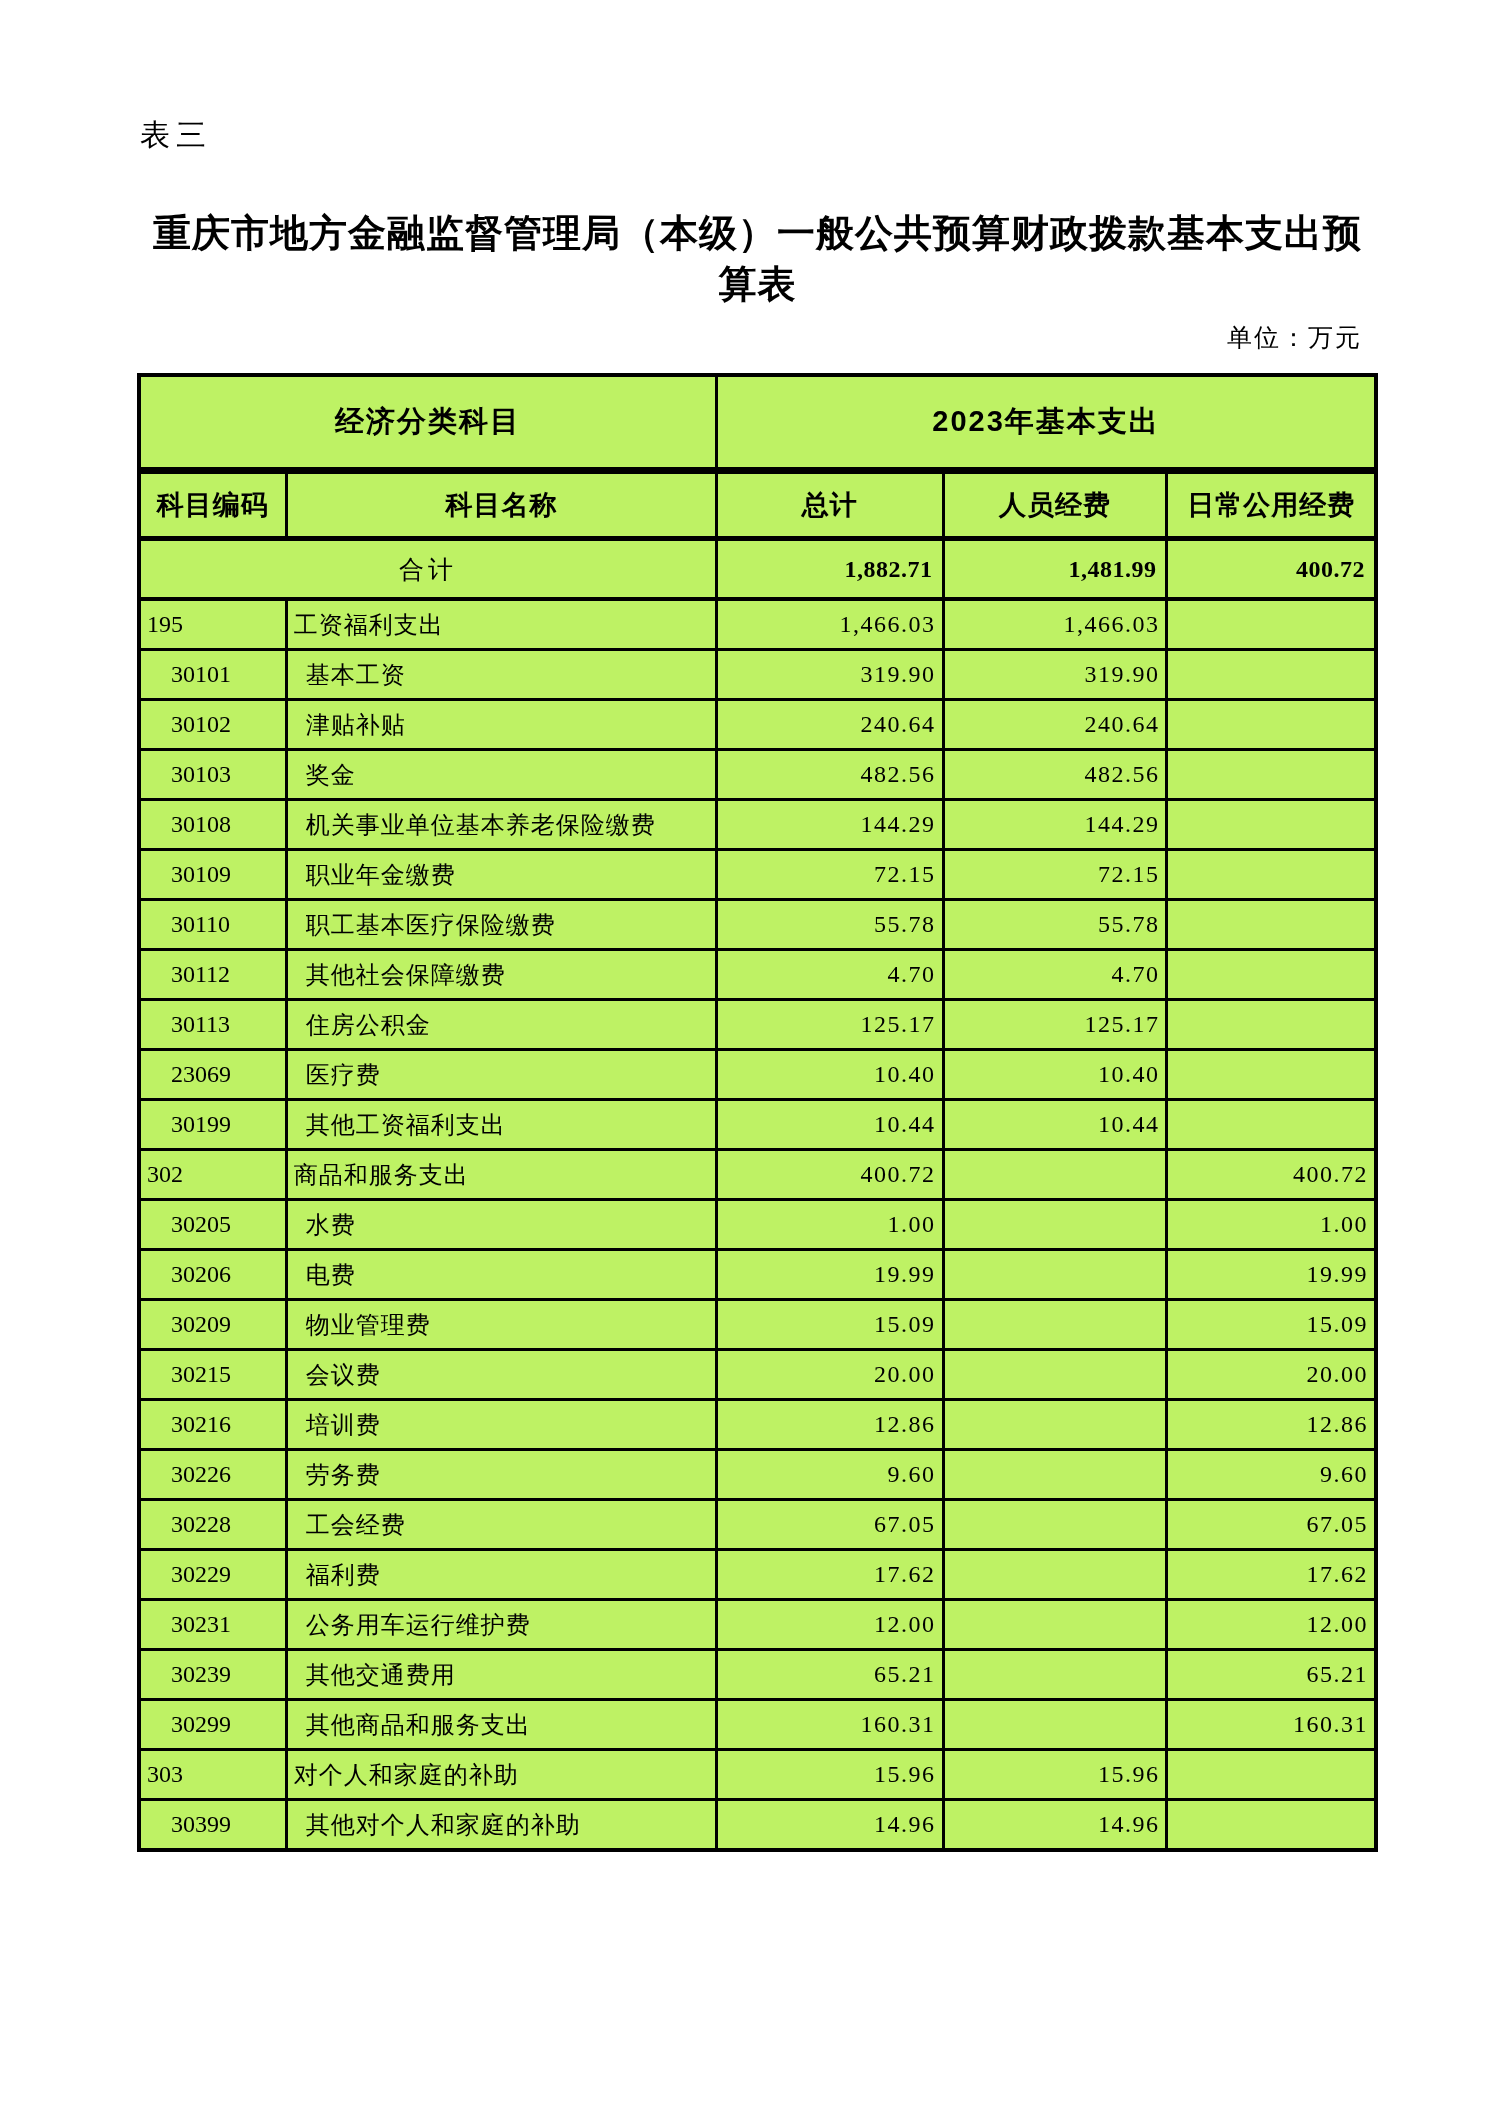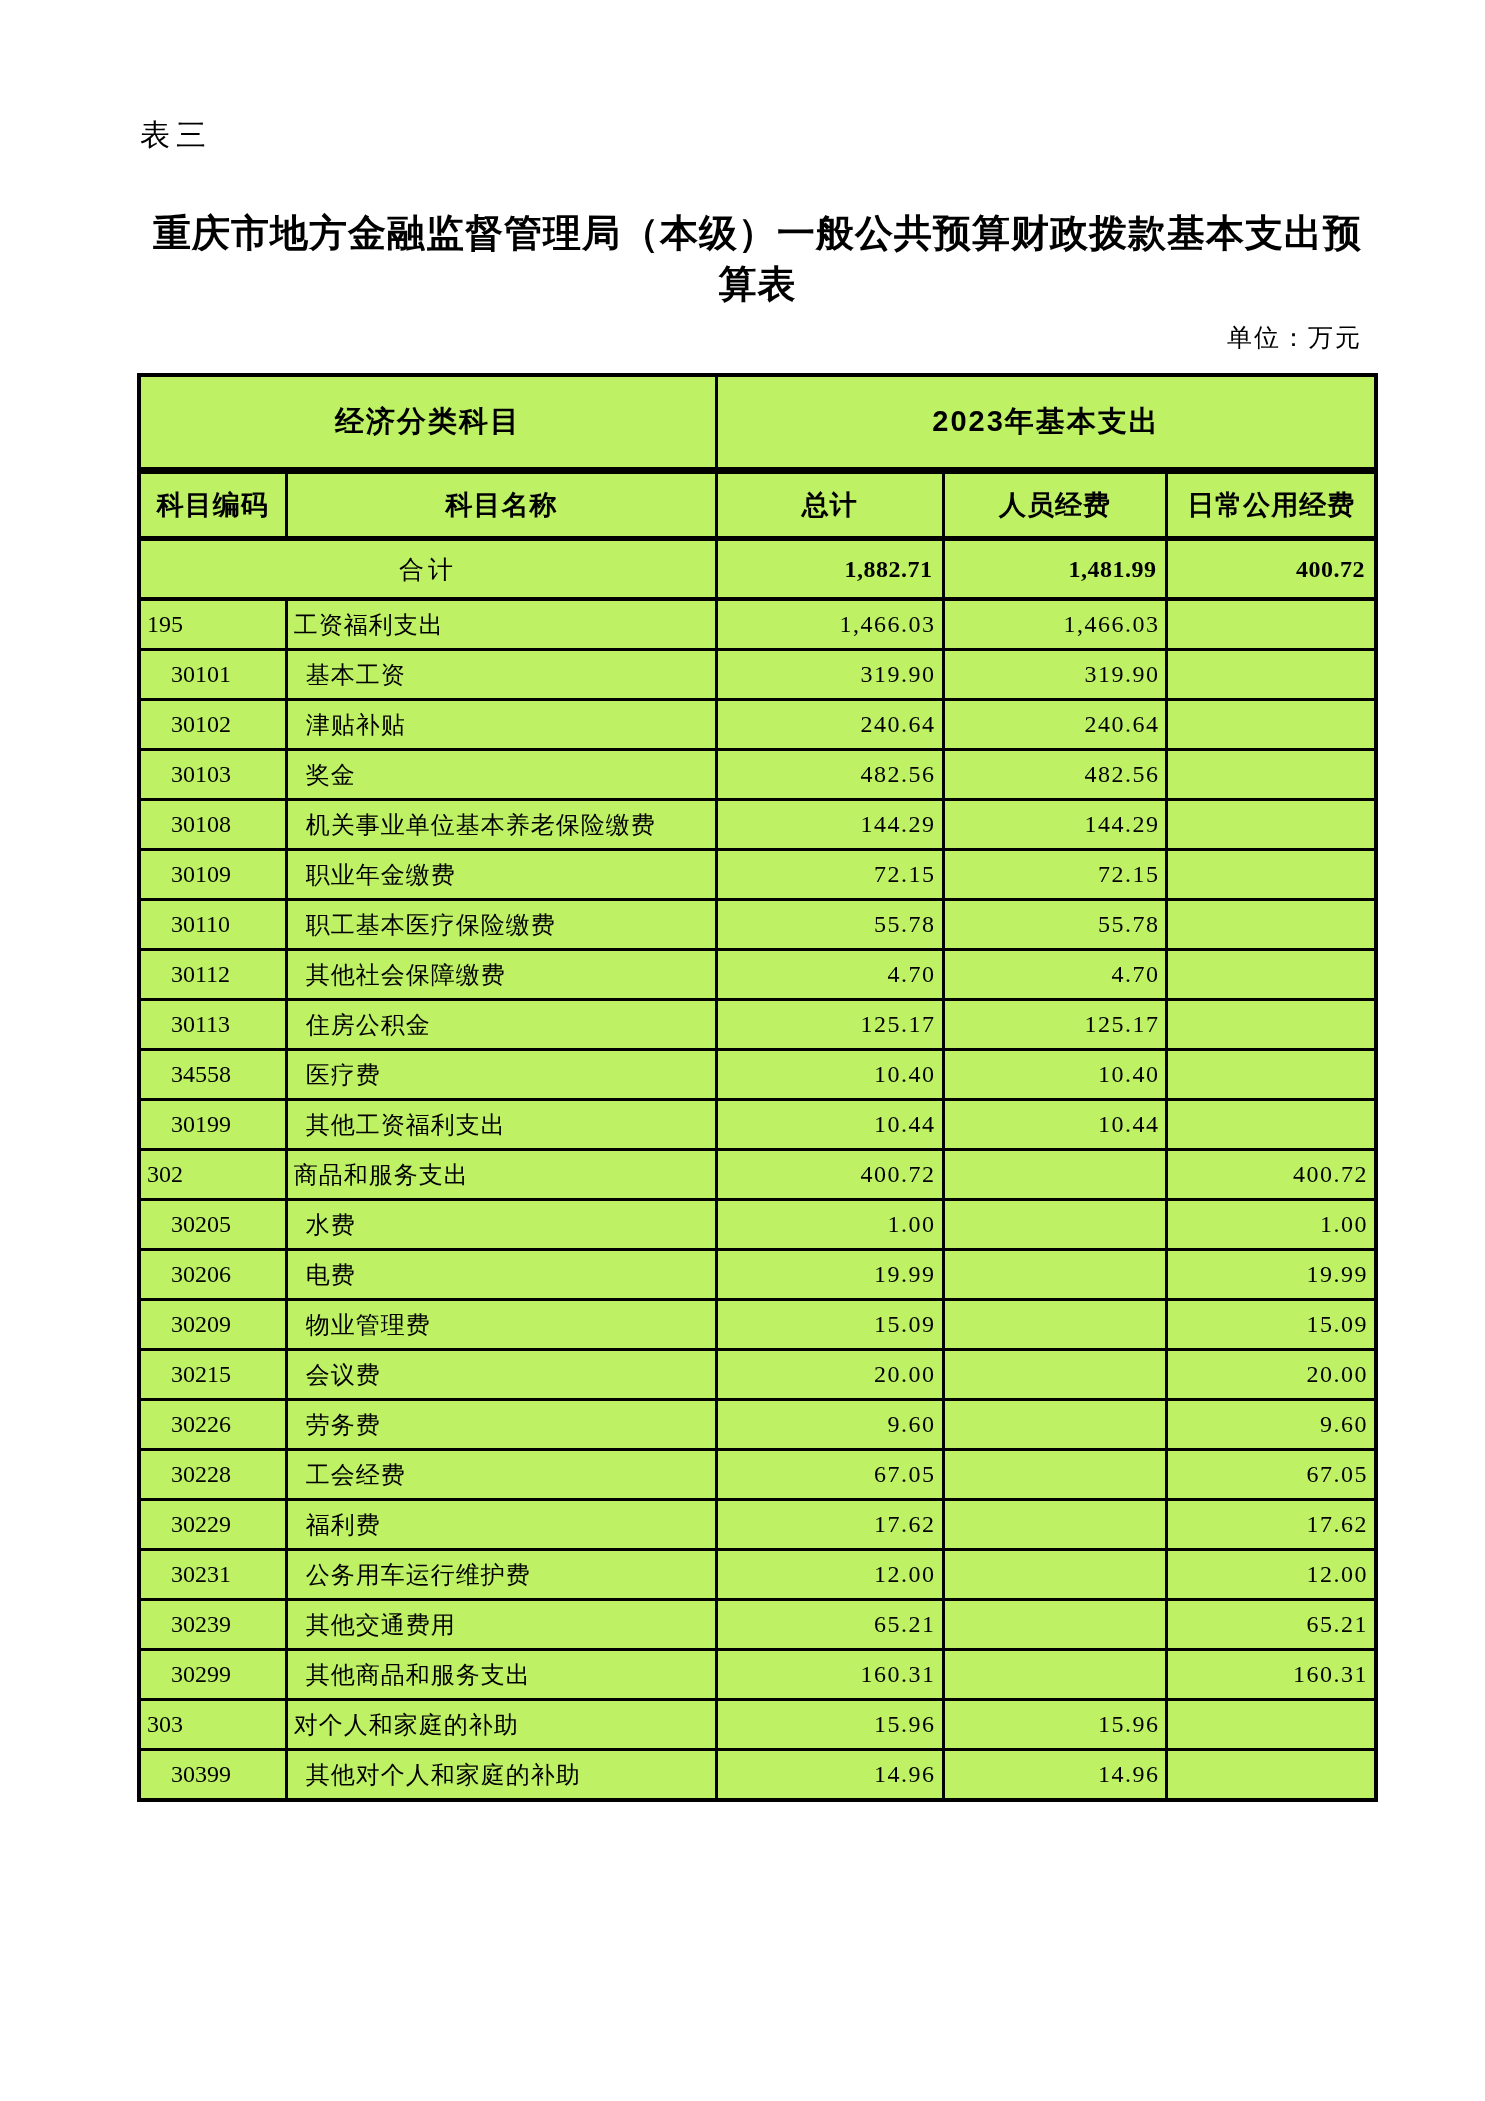--- a/index.html
+++ b/index.html
@@ -218,21 +218,21 @@
     <td class="num"></td>
   </tr>
         <tr class="data-row level-2">
     <td class="code">30113</td>
     <td class="name">住房公积金</td>
     <td class="num">125.17</td>
     <td class="num">125.17</td>
     <td class="num"></td>
   </tr>
         <tr class="data-row level-2">
-    <td class="code">34558</td>
+    <td class="code">23069</td>
     <td class="name">医疗费</td>
     <td class="num">10.40</td>
     <td class="num">10.40</td>
     <td class="num"></td>
   </tr>
         <tr class="data-row level-2">
     <td class="code">30199</td>
     <td class="name">其他工资福利支出</td>
     <td class="num">10.44</td>
     <td class="num">10.44</td>
@@ -265,20 +265,27 @@
     <td class="num">15.09</td>
     <td class="num"></td>
     <td class="num">15.09</td>
   </tr>
         <tr class="data-row level-2">
     <td class="code">30215</td>
     <td class="name">会议费</td>
     <td class="num">20.00</td>
     <td class="num"></td>
     <td class="num">20.00</td>
+  </tr>
+        <tr class="data-row level-2">
+    <td class="code">30216</td>
+    <td class="name">培训费</td>
+    <td class="num">12.86</td>
+    <td class="num"></td>
+    <td class="num">12.86</td>
   </tr>
         <tr class="data-row level-2">
     <td class="code">30226</td>
     <td class="name">劳务费</td>
     <td class="num">9.60</td>
     <td class="num"></td>
     <td class="num">9.60</td>
   </tr>
         <tr class="data-row level-2">
     <td class="code">30228</td>

